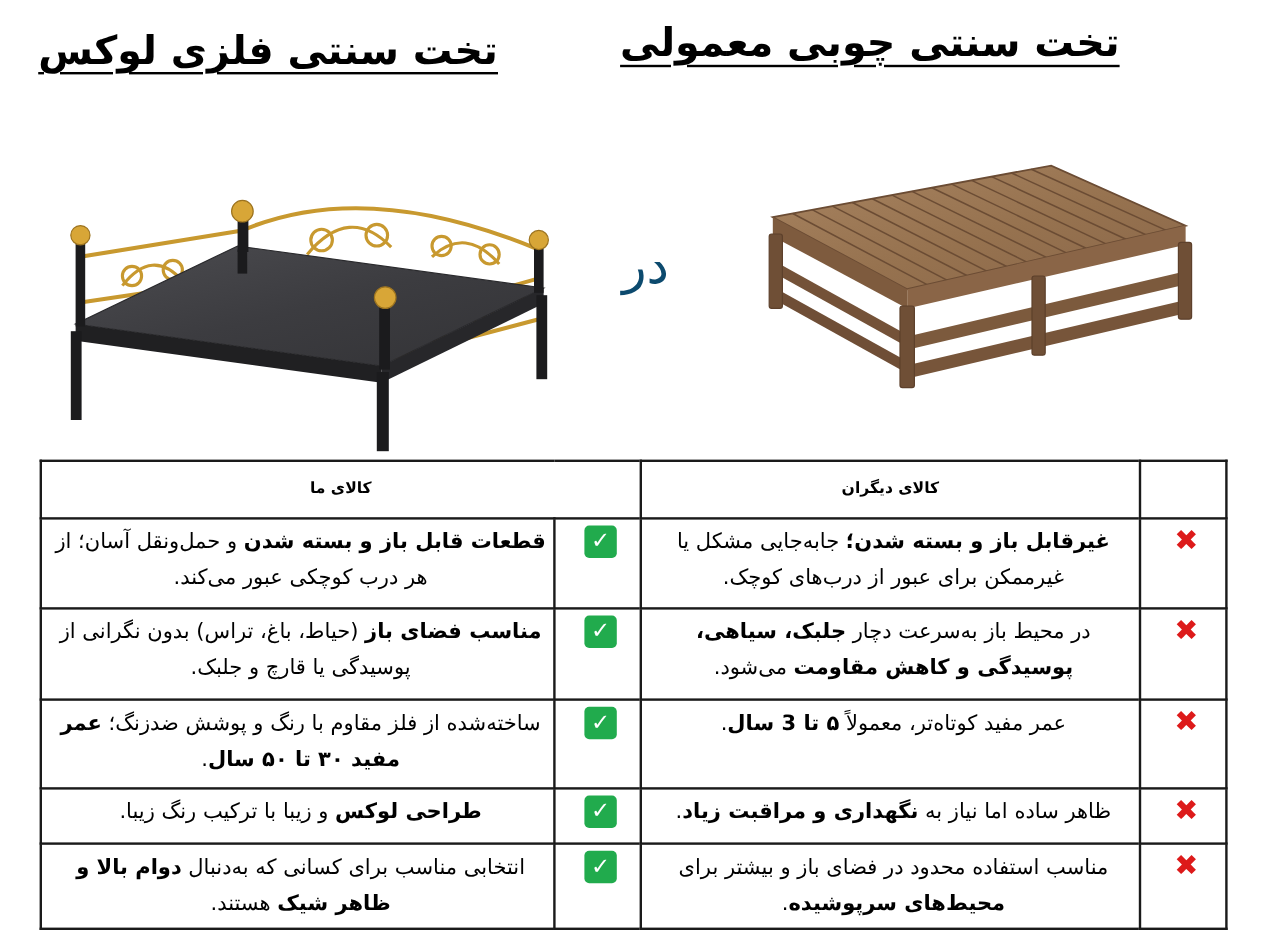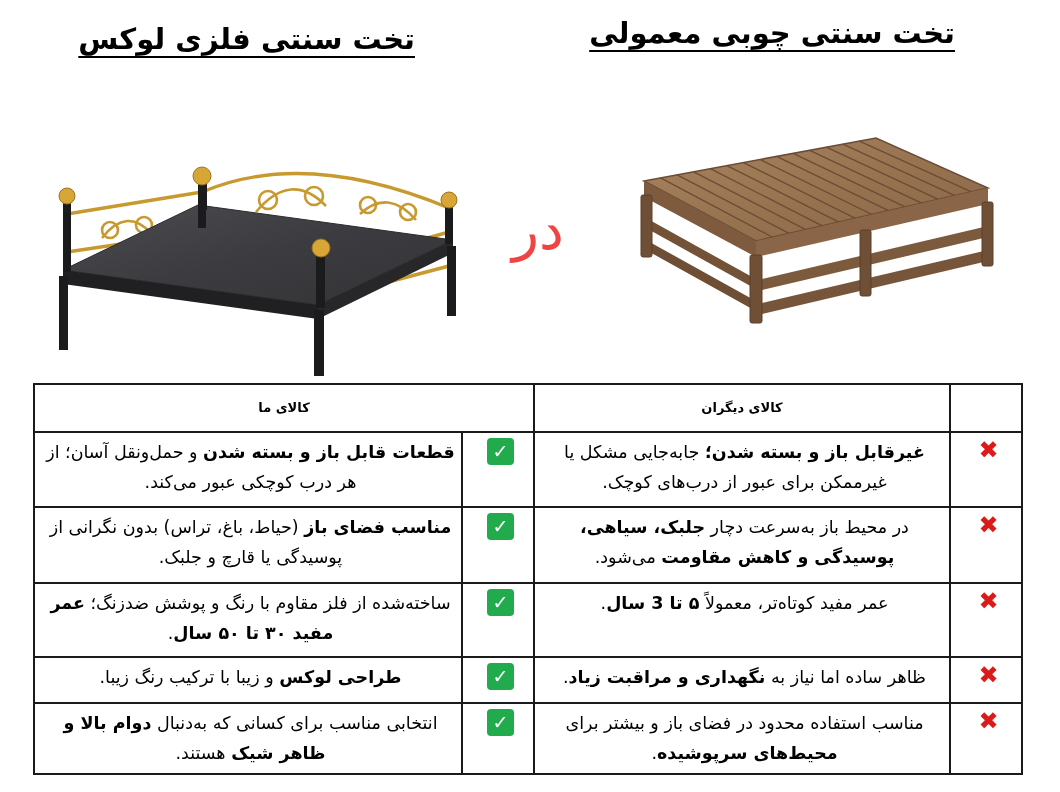--- a/index.html
+++ b/index.html
@@ -2,29 +2,29 @@
 <html lang="fa"><head>
 <meta charset="utf-8">
 <style>
   html,body{margin:0;padding:0;}
   body{
     width:1060px;height:792px;position:relative;background:#ffffff;
     font-family:"DejaVu Sans", sans-serif;overflow:hidden;
   }
   .abs{position:absolute;}
   .title{
-    direction:rtl;text-align:center;font-weight:bold;font-size:29px;color:#000;
+    direction:rtl;text-align:center;font-weight:bold;font-size:33px;color:#000;
     text-decoration:underline;text-decoration-thickness:2px;text-underline-offset:7px;
     white-space:nowrap;
   }
-  .title-right{left:615px;top:16px;width:340px;}
+  .title-right{left:593px;top:16px;width:340px;}
   .title-left{left:95px;top:22px;width:320px;}
   .versus{
     direction:rtl;text-align:center;left:468px;top:196px;width:140px;
-    font-size:56px;color:#ef4444;line-height:1.22;
+    font-size:42px;color:#0c4a6e;line-height:1.22;
   }
   .img-box{pointer-events:none;}
   .bed-metal{left:18px;top:80px;width:455px;height:305px;}
   .bed-wood{left:608px;top:118px;width:392px;height:244px;}
 
   table.cmp{
     position:absolute;left:33px;top:383px;width:988px;
     border-collapse:collapse;direction:rtl;table-layout:fixed;
     font-size:17.5px;color:#000;
   }

